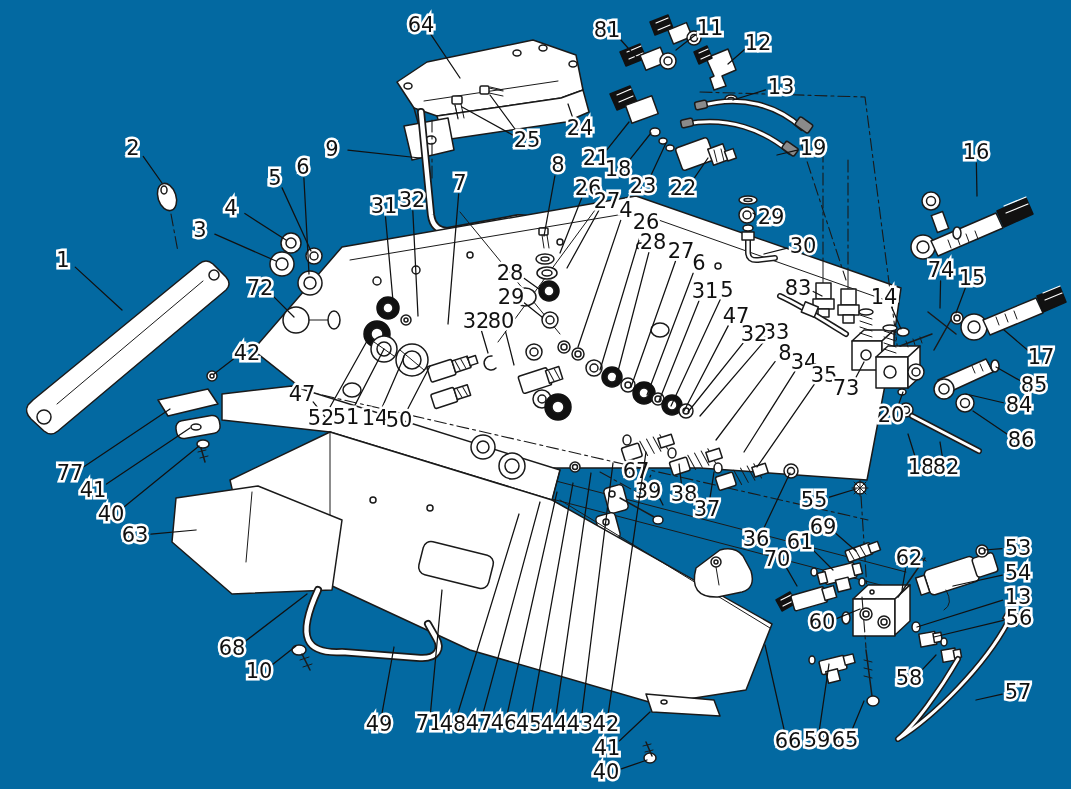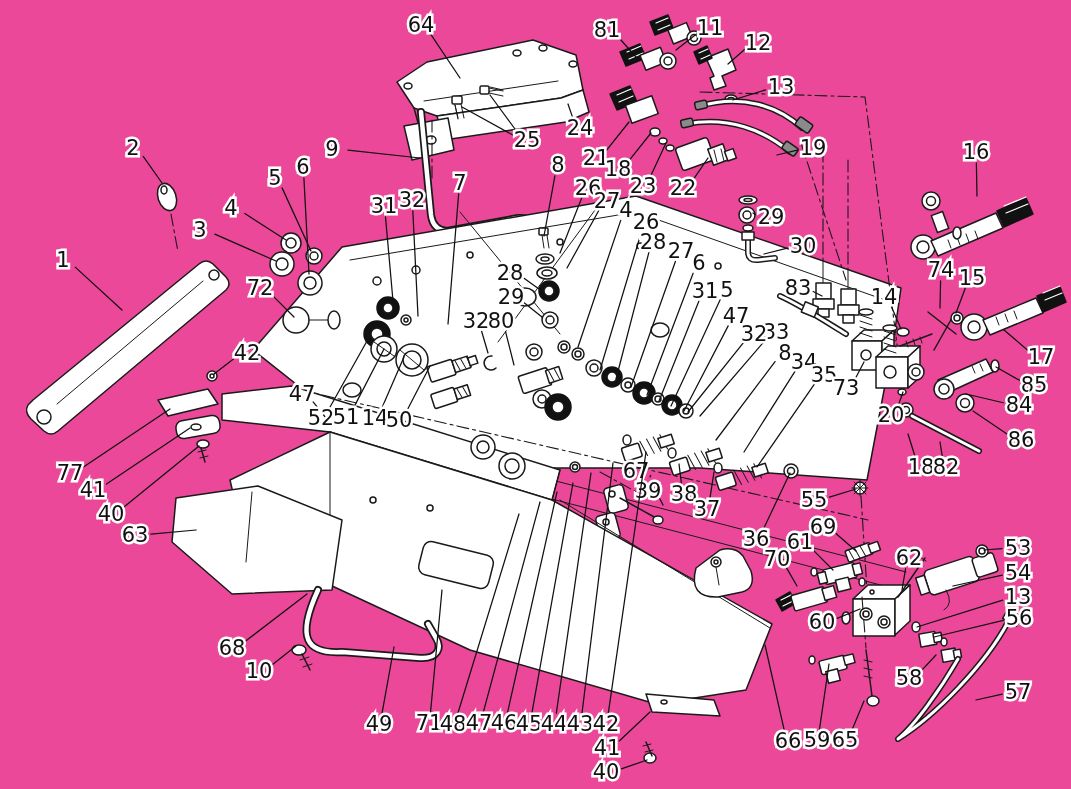--- a/index.html
+++ b/index.html
@@ -1,16 +1,16 @@
 <!DOCTYPE html>
 <html><head>
 <meta charset="utf-8">
 <style>
   html,body{margin:0;padding:0;background:#fff;}
-  .stage{position:relative;width:1071px;height:789px;background:#ec4899;overflow:hidden;
+  .stage{position:relative;width:1071px;height:789px;background:#0369a1;overflow:hidden;
          font-family:"DejaVu Sans",sans-serif;}
   svg{position:absolute;left:0;top:0;}
   
   path,rect,circle,ellipse,line,polyline,polygon{
     stroke:#1a1a1a;stroke-width:1.5;fill:none;stroke-linejoin:round;stroke-linecap:round;}
   .f{fill:#ffffff;}
   .k{fill:#111111;stroke:#111111;}
   .g{fill:#8a8a8a;}
   .thin{stroke-width:1;}
   .tube{stroke-width:8;}

